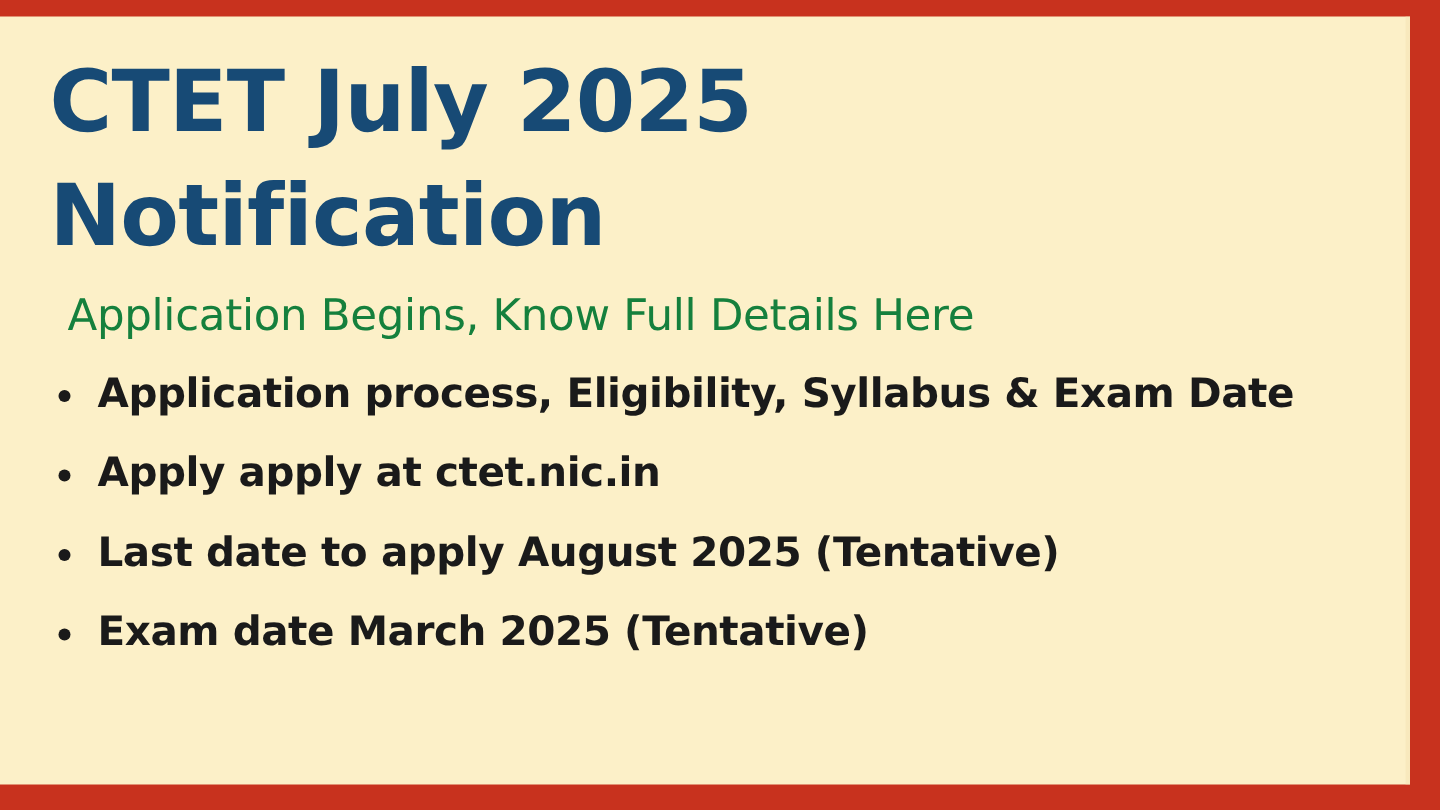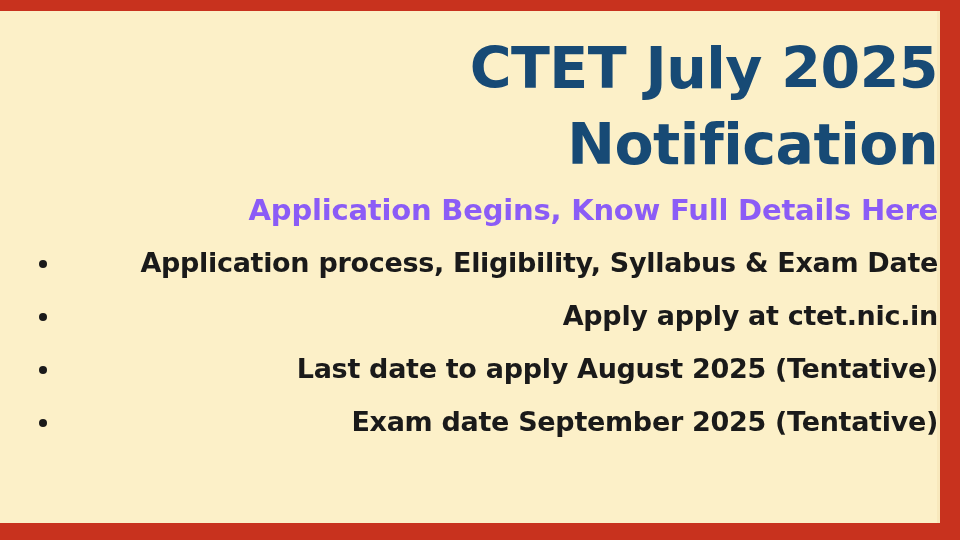--- a/index.html
+++ b/index.html
@@ -16,21 +16,20 @@
     -webkit-font-smoothing: antialiased;
   }
 
   
   .poster {
     position: relative;
     width: 855px;
     height: 540px;
     box-sizing: border-box;
     background: #c8321e;
-    text-align: right;
   }
 
   
   .panel {
     position: absolute;
     left: 0px;
     top: 11px;
     width: 940px;
     height: 512px;
     background: #fcf0c8;
@@ -61,26 +60,26 @@
     font-family: "DejaVu Sans", sans-serif;
     font-size: 57px;
     font-weight: 700;
     line-height: 1.33;
     letter-spacing: -0.5px;
     margin: 0;
     white-space: pre-line;
   }
 
   .subtitle {
-    color: #8b5cf6;
+    color: #15803d;
     font-family: "DejaVu Sans", sans-serif;
     font-size: 29px;
-    font-weight: 700;
+    font-weight: 400;
     letter-spacing: -0.2px;
-    margin: 10px 0 0 1px;
+    margin: 10px 0 0 12px;
     line-height: 1.2;
   }
 
   .bullet-list {
     list-style: none;
     margin: 22px 0 0 0;
     padding: 0;
   }
 
   .bullet-item {
@@ -133,21 +132,21 @@
           <span>Apply apply at ctet.nic.in</span>
         </li>
 
         <li class="bullet-item">
           <span class="bullet-dot"></span>
           <span>Last date to apply August 2025 (Tentative)</span>
         </li>
 
         <li class="bullet-item">
           <span class="bullet-dot"></span>
-          <span>Exam date September 2025 (Tentative)</span>
+          <span>Exam date March 2025 (Tentative)</span>
         </li>
 
       </ul>
 
     </div>
   </div>
 
 </div>
 
 </body></html>

